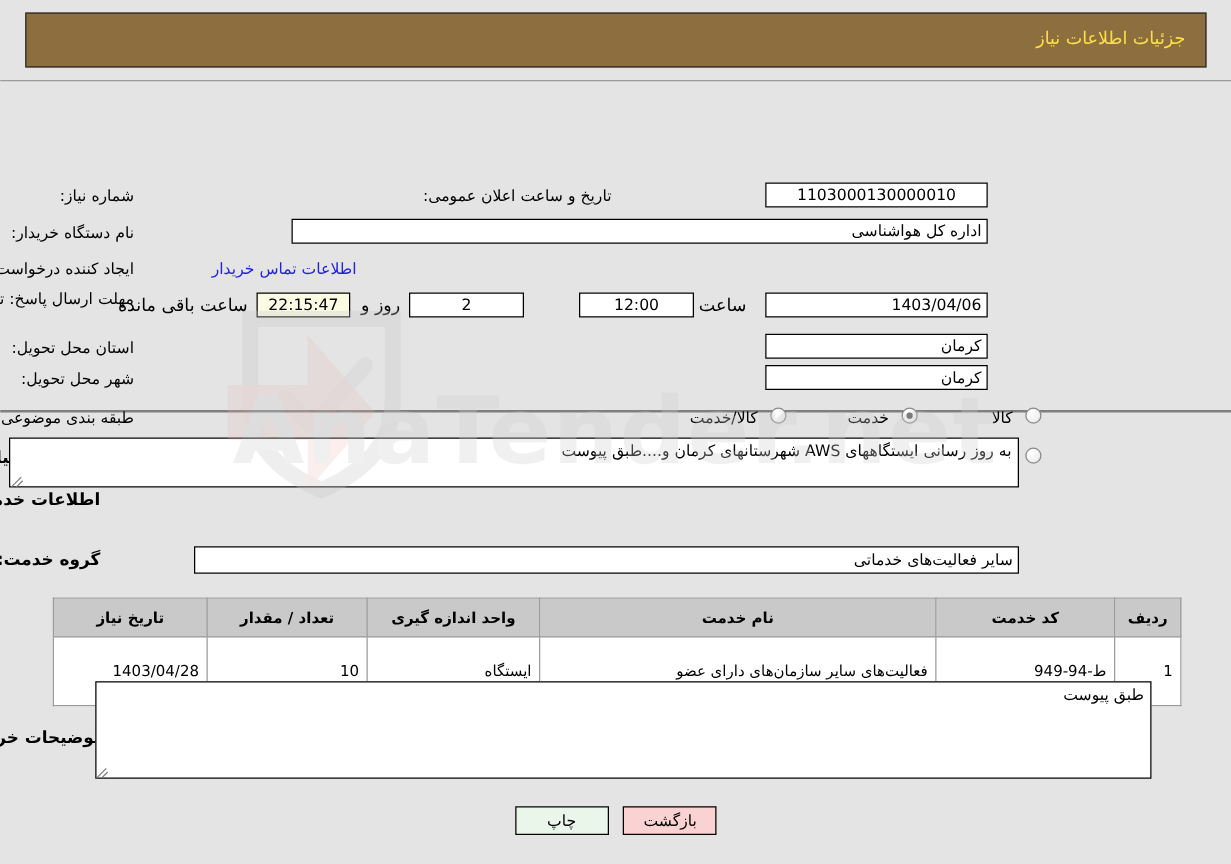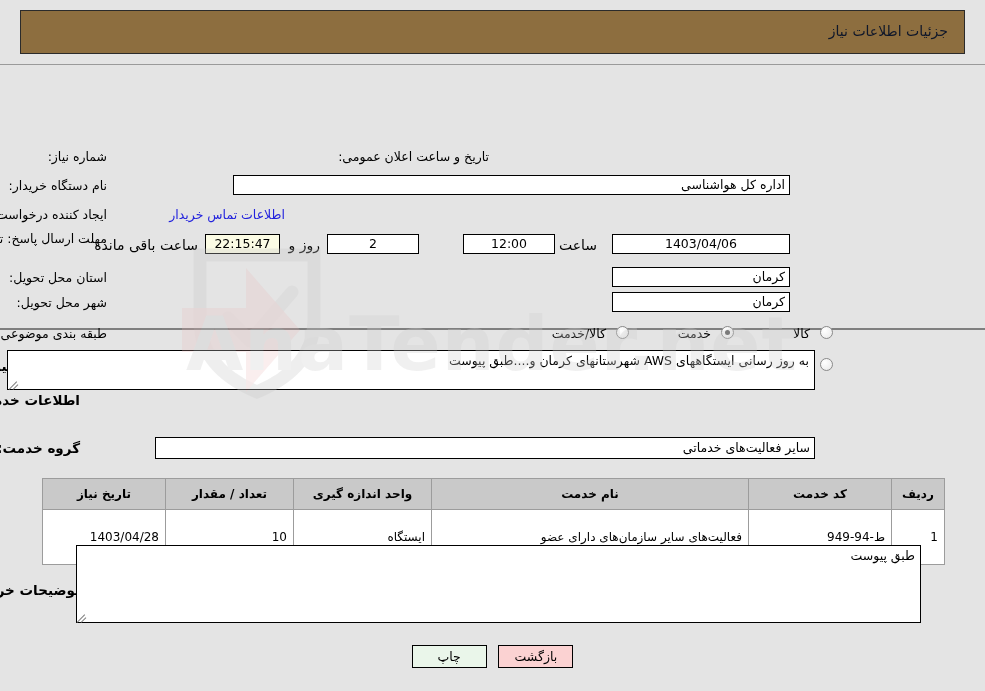--- a/index.html
+++ b/index.html
@@ -33,21 +33,21 @@
     left: 20px; top: 10px;
     width: 945px; height: 44px;
     background: #8d6e3f;
     border: 1px solid #2b2b2b;
     box-sizing: border-box;
   }
   #header-title {
     position: absolute;
     right: 16px;
     top: 12px;
-    color: #0f172a;
+    color: #fde047;
     font-size: 14px;
     white-space: nowrap;
   }
 
   
   #top-panel {
     position: absolute;
     left: 0; top: 64px;
     width: 985px;
     height: 266px;
@@ -221,31 +221,32 @@
 </head>
 <body>
 
 <div id="header-bar">
   <div id="header-title">جزئیات اطلاعات نیاز</div>
 </div>
 
 <div id="top-panel">
 
   <div class="lbl" style="right:878px; top:84px;">شماره نیاز:</div>
+  <div class="fld center" style="right:195px; top:81px; width:178px;">1103000130000010</div>
 
   <div class="lbl" style="right:496px; top:84px;">تاریخ و ساعت اعلان عمومی:</div>
 
   <div class="lbl" style="right:878px; top:113px;">نام دستگاه خریدار:</div>
   <div class="fld right" style="right:195px; top:110px; width:557px;">اداره کل هواشناسی</div>
 
   <div class="lbl" style="right:878px; top:142px;">ایجاد کننده درخواست:</div>
   <a class="link" style="right:700px; top:142px;" href="#">اطلاعات تماس خریدار</a>
 
   <div class="lbl" style="right:878px; top:166px; width:98px;">مهلت ارسال پاسخ: تا تاریخ:</div>
-  <div class="fld center" style="right:195px; top:169px; width:178px;">1403/04/06</div>
+  <div class="fld center" style="right:195px; top:169px; width:178px;text-align:right;">1403/04/06</div>
   <div class="plaintext" style="right:388px; top:172px;">ساعت</div>
   <div class="fld center" style="right:430px; top:169px; width:92px;">12:00</div>
   <div class="fld center" style="right:566px; top:169px; width:92px;">2</div>
   <div class="plaintext" style="right:665px; top:172px;">روز و</div>
   <div class="fld center yellow" style="right:705px; top:169px; width:75px;">22:15:47</div>
   <div class="plaintext" style="right:787px; top:172px;">ساعت باقی مانده</div>
 
   <div class="lbl" style="right:878px; top:205px;">استان محل تحویل:</div>
   <div class="fld right" style="right:195px; top:202px; width:178px;">کرمان</div>
 

